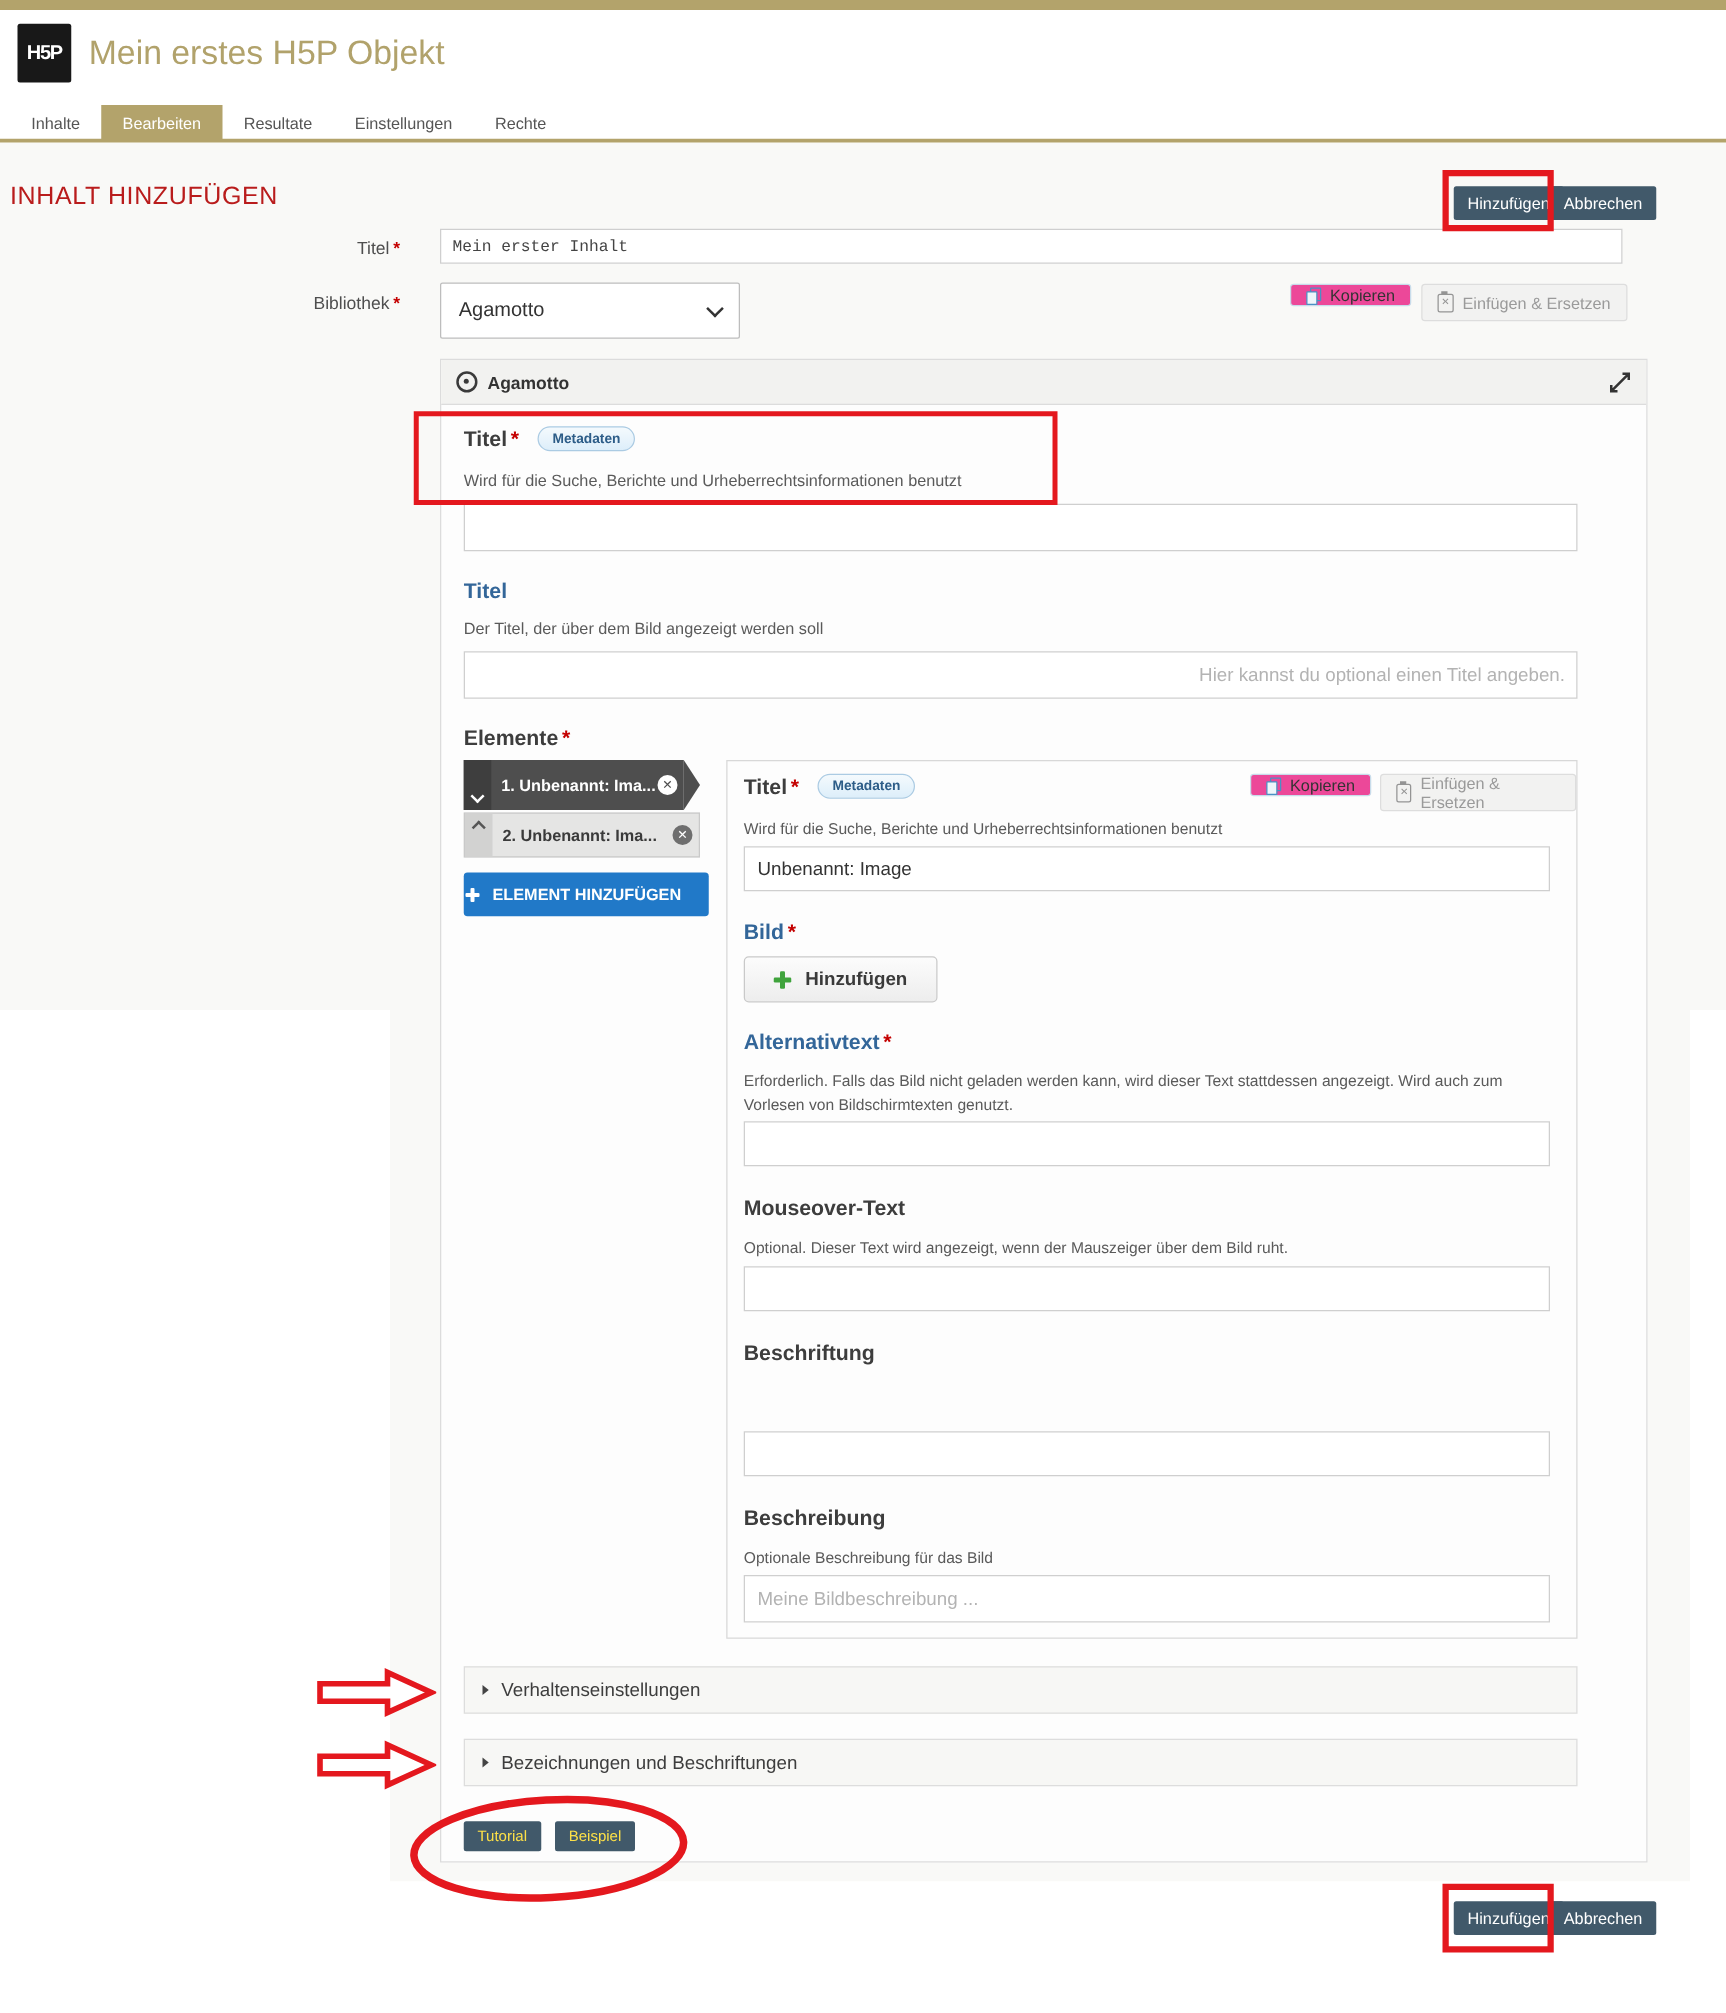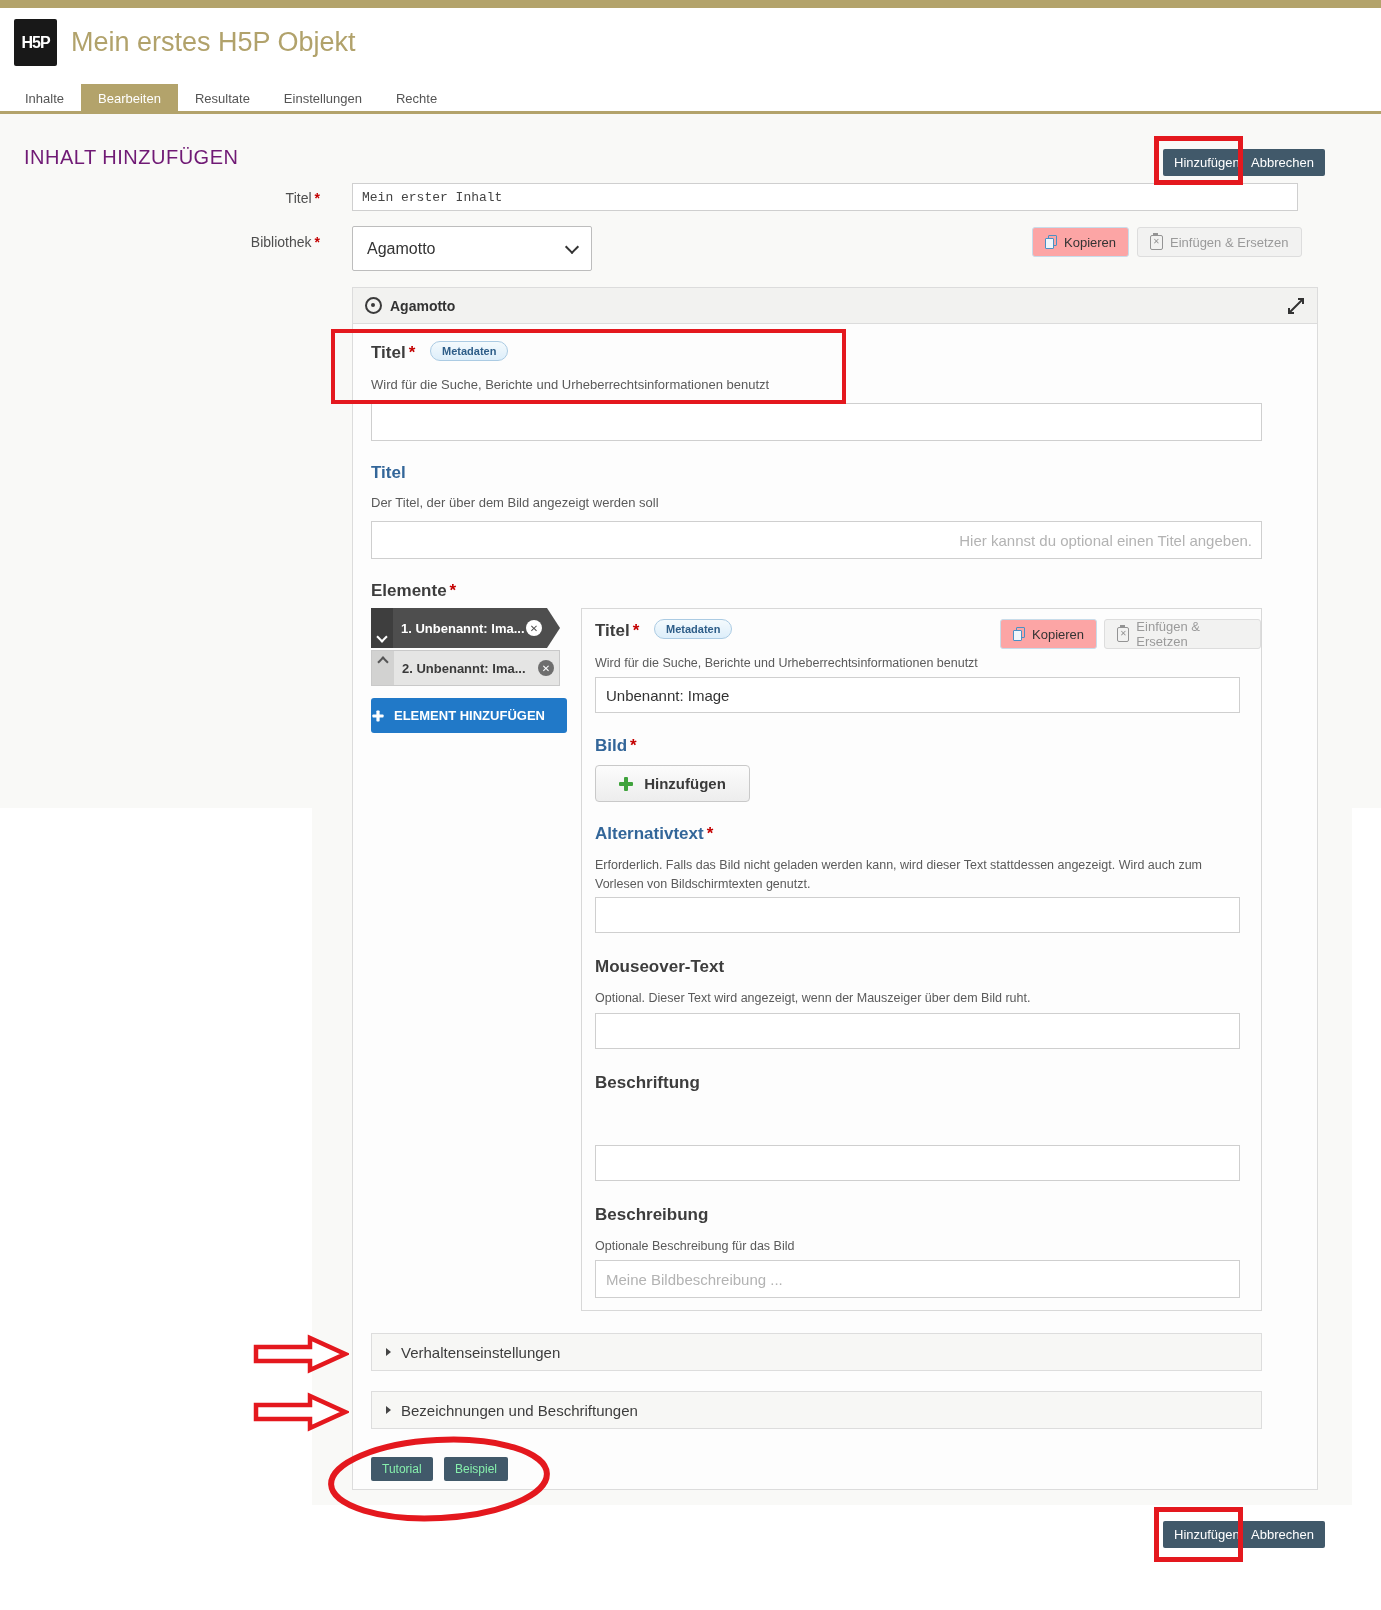--- a/index.html
+++ b/index.html
@@ -14,40 +14,40 @@
   .app-title{position:absolute;left:71px;top:27px;font-size:27px;color:#b1a26b;}
   .tabs{position:absolute;left:8px;top:84px;display:flex;}
   .tab{padding:7px 17px;font-size:13px;color:#555;cursor:default;}
   .tab.active{background:#b3a36b;color:#fff;}
   .tab-underline{position:absolute;left:0;top:111px;width:1381px;height:3px;background:#b3a36b;}
 
   
   .form-bg{position:absolute;left:0;top:114px;width:1381px;height:694px;background:#f9f9f7;}
   .iframe-bg{position:absolute;left:312px;top:285px;width:1040px;height:1220px;background:#f9f9f7;}
 
-  .page-heading{position:absolute;left:24px;top:146px;font-size:20px;color:#701a75;letter-spacing:.5px;}
+  .page-heading{position:absolute;left:8px;top:146px;font-size:20px;color:#b91c1c;letter-spacing:.5px;}
 
   
   .btn-dark{position:absolute;background:#41596a;color:#fff;font-size:13px;
             padding:6px 11px;border-radius:2px;cursor:pointer;white-space:nowrap;}
-  .btn-sm-dark{background:#41596a;color:#86efac;font-size:12px;padding:5px 11px;border-radius:2px;cursor:pointer;}
+  .btn-sm-dark{background:#41596a;color:#fde047;font-size:12px;padding:5px 11px;border-radius:2px;cursor:pointer;}
   .text-input{position:absolute;background:#fff;border:1px solid #cfcfcf;font-size:13px;color:#444;
               padding:0 9px;box-sizing:border-box;font-family:"Liberation Sans",sans-serif;}
   .text-input::placeholder{color:#b3b3b3;}
   .field-label{position:absolute;font-size:14px;color:#4e4e4e;text-align:right;}
   .req{color:#c40000;padding-left:3px;font-weight:bold;}
 
   .select-box{position:absolute;left:352px;top:226px;width:240px;height:45px;background:#fff;
               border:1px solid #bdbdbd;border-radius:2px;font-size:16px;color:#333;
               display:flex;align-items:center;padding:0 14px;box-sizing:border-box;cursor:pointer;}
   .chev{width:8px;height:8px;border-right:2px solid #333;border-bottom:2px solid #333;
         transform:rotate(45deg);margin-left:auto;margin-top:-4px;}
 
-  .btn-copy{position:absolute;height:30px;background:#fca5a5;border:1px solid #c8dcea;border-radius:3px;
-            display:flex;align-items:center;gap:7px;padding:0 12px;font-size:13px;color:#333;
+  .btn-copy{position:absolute;height:18px;background:#ec4899;border:1px solid #c8dcea;border-radius:3px;
+            display:flex;align-items:flex-end;gap:7px;padding:0 12px;font-size:13px;color:#333;
             box-sizing:border-box;cursor:pointer;}
   .btn-paste{position:absolute;height:30px;background:#f2f2f1;border:1px solid #ddd;border-radius:3px;
              display:flex;align-items:center;gap:7px;padding:0 12px;font-size:13px;color:#9a9a9a;
              box-sizing:border-box;cursor:pointer;}
   .icon-copy{position:relative;width:12px;height:14px;display:inline-block;}
   .icon-copy::before{content:"";position:absolute;right:0;top:0;width:7px;height:9px;
                      border:1.5px solid #4a90c4;border-radius:1px;}
   .icon-copy::after{content:"";position:absolute;left:0;bottom:0;width:7px;height:9px;
                     border:1.5px solid #4a90c4;border-radius:1px;background:#eff6fb;}
   .icon-paste{position:relative;width:11px;height:13px;display:inline-block;

